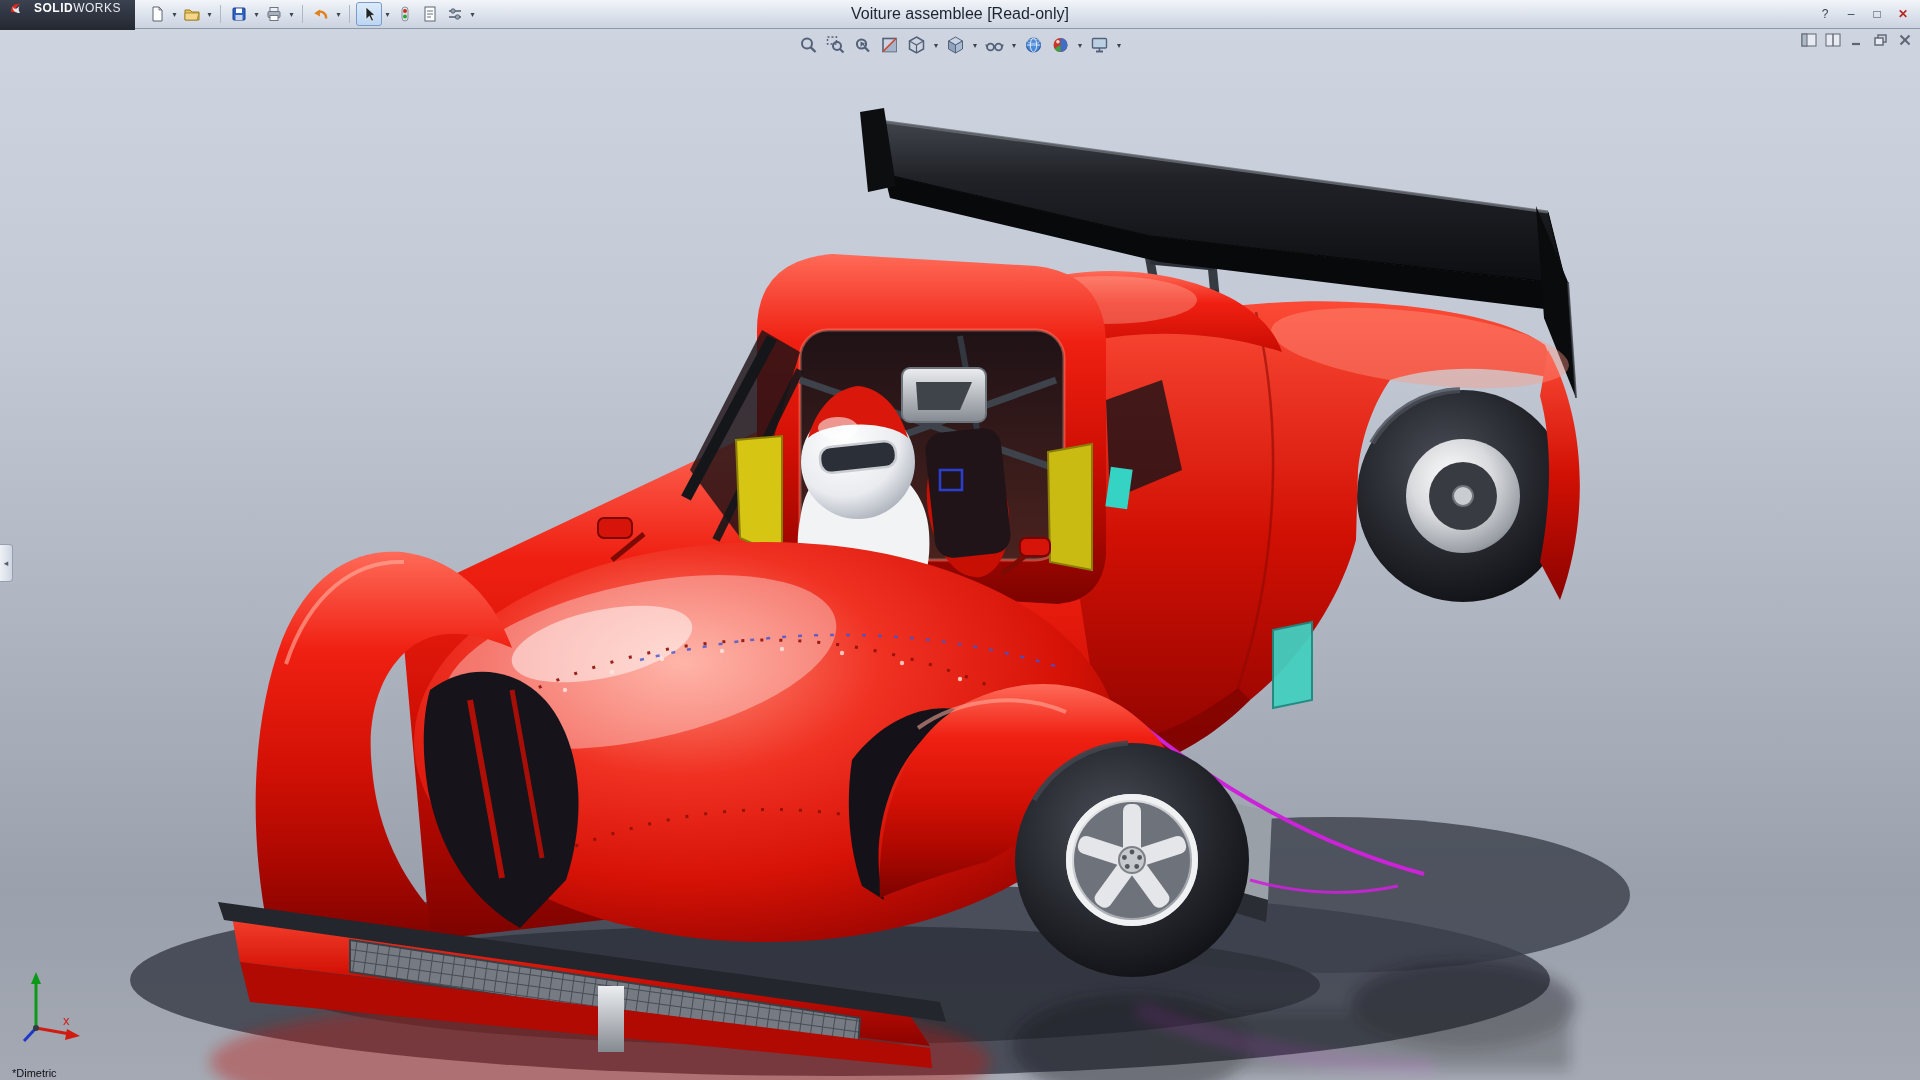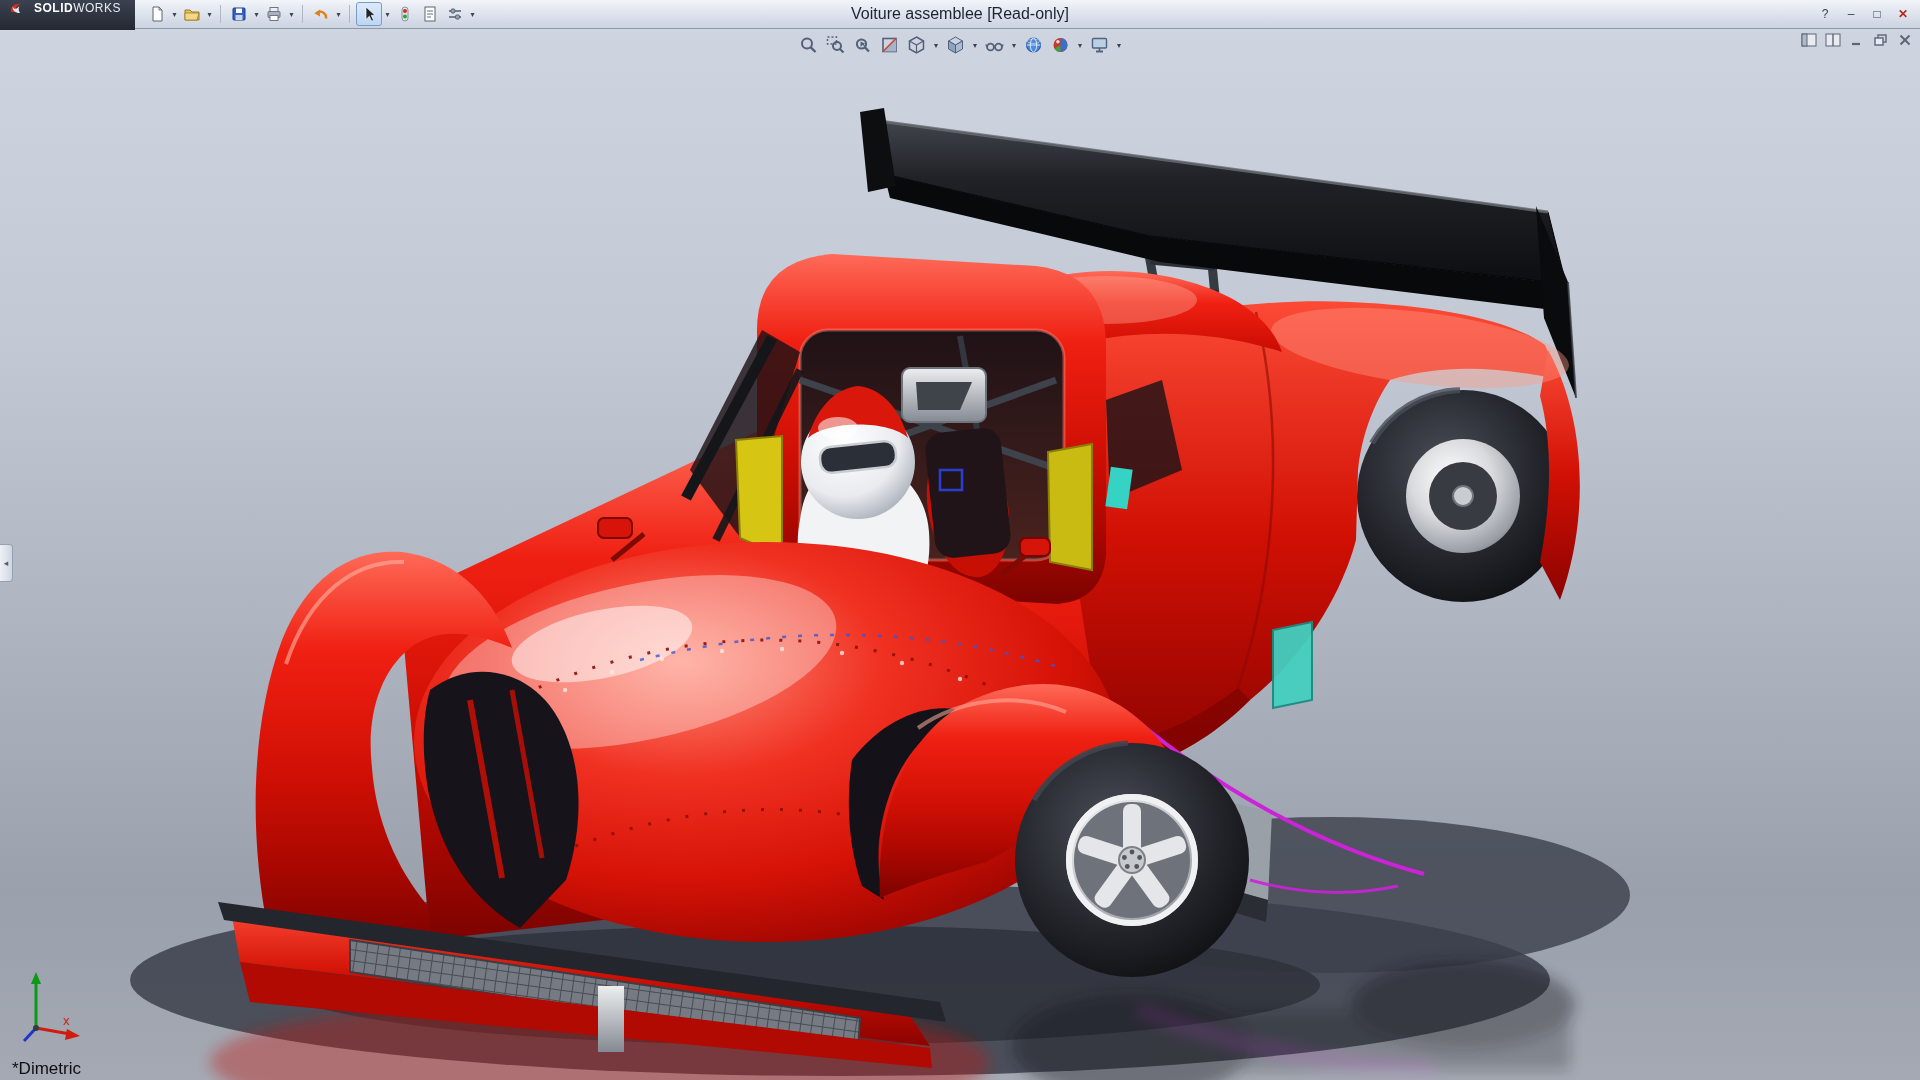--- a/index.html
+++ b/index.html
@@ -33,21 +33,21 @@
   .hud .dd{color:#39414e;}
   
   .doc-controls{position:absolute;right:6px;top:4px;display:flex;gap:6px;z-index:10;}
   .dc{width:18px;height:16px;display:flex;align-items:center;justify-content:center;}
   
   .fm-tab{position:absolute;left:0;top:516px;width:12px;height:36px;
     background:linear-gradient(90deg,#eef1f6,#cfd6e1);border:1px solid #94a0b2;border-left:none;
     border-radius:0 4px 4px 0;display:flex;align-items:center;justify-content:center;
     font-size:9px;color:#55606f;z-index:10;}
   
-  .orient-label{position:absolute;left:12px;bottom:1px;font-size:17px;color:#0d0f14;z-index:10;}
+  .orient-label{position:absolute;left:12px;bottom:1px;font-size:11px;color:#0d0f14;z-index:10;}
   svg.carscene{position:absolute;inset:0;width:100%;height:100%;}
 </style>
 </head>
 <body>
 
 <div class="titlebar">
   <div class="brand">
     <svg width="16" height="16" viewBox="0 0 16 16">
       <path d="M3,12 C2.5,6.5 7,2.8 13,3.8 C9,5 6.8,8 7.8,12.2 Z" fill="#e02a1e"></path>
       <path d="M13,3.8 C10.2,6.8 10,10 12,13 C7.5,13.2 4.4,10.4 4.6,6.4 C6,9.5 9,10.5 13,3.8 Z" fill="#f4f6f8" opacity="0.92"></path>

